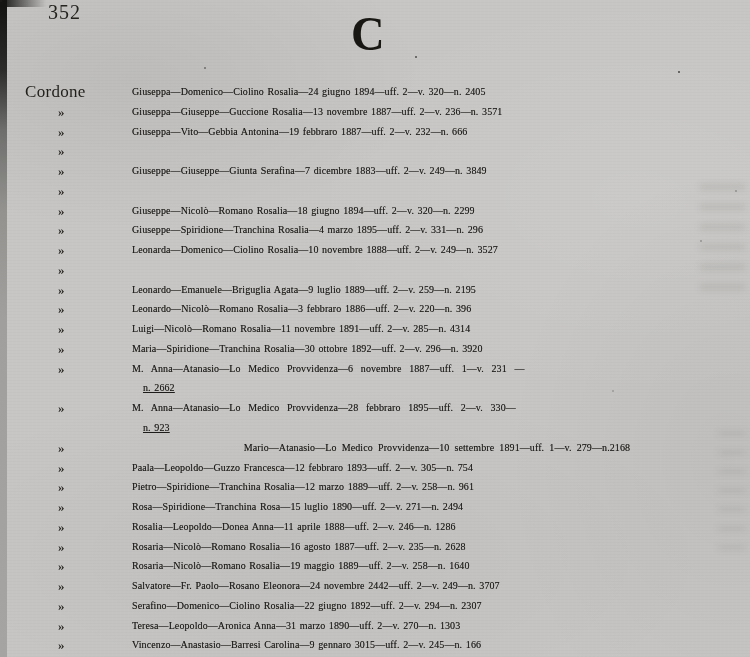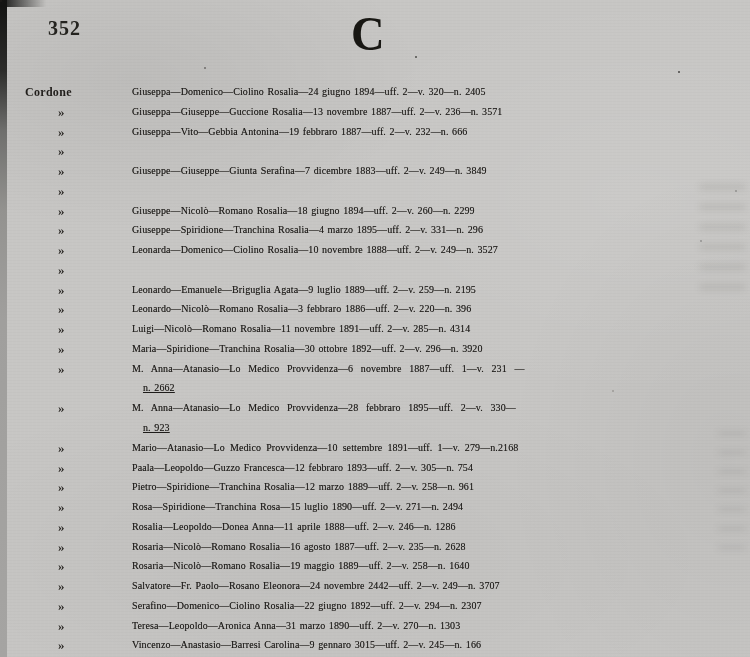--- a/index.html
+++ b/index.html
@@ -29,45 +29,45 @@
     position:absolute;left:0;top:0;width:7px;height:657px;
     background:linear-gradient(180deg,#121211 0px,#2c2c2a 70px,#6e6e6c 130px,#93928f 210px,#a09f9d 320px,#a5a4a2 100%);
     filter:blur(0.5px);
   }
   .edge-top{
     position:absolute;left:0;top:0;width:46px;height:7px;
     background:linear-gradient(90deg,#141413,rgba(20,20,19,0));
     filter:blur(0.6px);
   }
   .page-number{
-    position:absolute;left:48px;top:17px;
-    font-size:20px;font-weight:700;letter-spacing:1px;color:#24231f;
+    position:absolute;left:48px;top:1px;
+    font-size:20px;font-weight:400;letter-spacing:1px;color:#24231f;
   }
   .section-letter{
     position:absolute;left:350px;top:5px;
     font-size:49px;font-weight:700;color:#181713;
     transform:scaleX(0.95);
   }
   .rows{position:absolute;left:25px;top:82px;right:8px;}
   .row{display:flex;height:19.78px;line-height:19.78px;white-space:nowrap;}
   .gutter{
     width:107px;flex:0 0 107px;
     font-size:15px;color:#221f1c;
   }
-  .gutter .surname{font-weight:700;letter-spacing:0.3px;font-size:12px;}
+  .gutter .surname{font-weight:400;letter-spacing:0.3px;font-size:17px;}
   .gutter .ditto{display:inline-block;margin-left:33px;font-weight:700;font-size:13px;color:#2a2724;letter-spacing:-2px;}
   .text{
     flex:1;font-size:10px;color:#1e1c1a;
     letter-spacing:0.1px;word-spacing:1px;
     text-shadow:0 0 0.5px rgba(35,32,28,0.55);
   }
   .text.cont{padding-left:11px;text-decoration:underline;}
   
   .row:nth-child(15) .text,.row:nth-child(17) .text{word-spacing:5px;}
-  .row:nth-child(19) .text{word-spacing:2.5px;}
+  .row:nth-child(19) .text{word-spacing:2.5px;text-align:center;}
   .row:nth-child(18) .text,.row:nth-child(16) .text{word-spacing:1px;}
   .specks{position:absolute;left:0;top:0;width:2px;height:2px;border-radius:50%;
     background:rgba(30,28,25,0.8);
     box-shadow:415px 56px 0 rgba(30,28,25,0.7),
                204px 67px 0 rgba(30,28,25,0.5),
                678px 71px 0 rgba(30,28,25,0.75),
                700px 240px 0 rgba(30,28,25,0.3),
                735px 190px 0 rgba(30,28,25,0.3),
                612px 390px 0 rgba(30,28,25,0.25);
   }
@@ -109,21 +109,21 @@
       </div>
       <div class="row">
         <div class="gutter"><span class="ditto">»</span></div>
         <div class="text">Giuseppe—Giuseppe—Giunta Serafina—7 dicembre 1883—uff. 2—v. 249—n. 3849</div>
       </div>
       <div class="row">
         <div class="gutter"><span class="ditto">»</span></div>
       </div>
       <div class="row">
         <div class="gutter"><span class="ditto">»</span></div>
-        <div class="text">Giuseppe—Nicolò—Romano Rosalia—18 giugno 1894—uff. 2—v. 260—n. 2299</div>
+        <div class="text">Giuseppe—Nicolò—Romano Rosalia—18 giugno 1894—uff. 2—v. 320—n. 2299</div>
       </div>
       <div class="row">
         <div class="gutter"><span class="ditto">»</span></div>
         <div class="text">Giuseppe—Spiridione—Tranchina Rosalia—4 marzo 1895—uff. 2—v. 331—n. 296</div>
       </div>
       <div class="row">
         <div class="gutter"><span class="ditto">»</span></div>
         <div class="text">Leonarda—Domenico—Ciolino Rosalia—10 novembre 1888—uff. 2—v. 249—n. 3527</div>
       </div>
       <div class="row">

